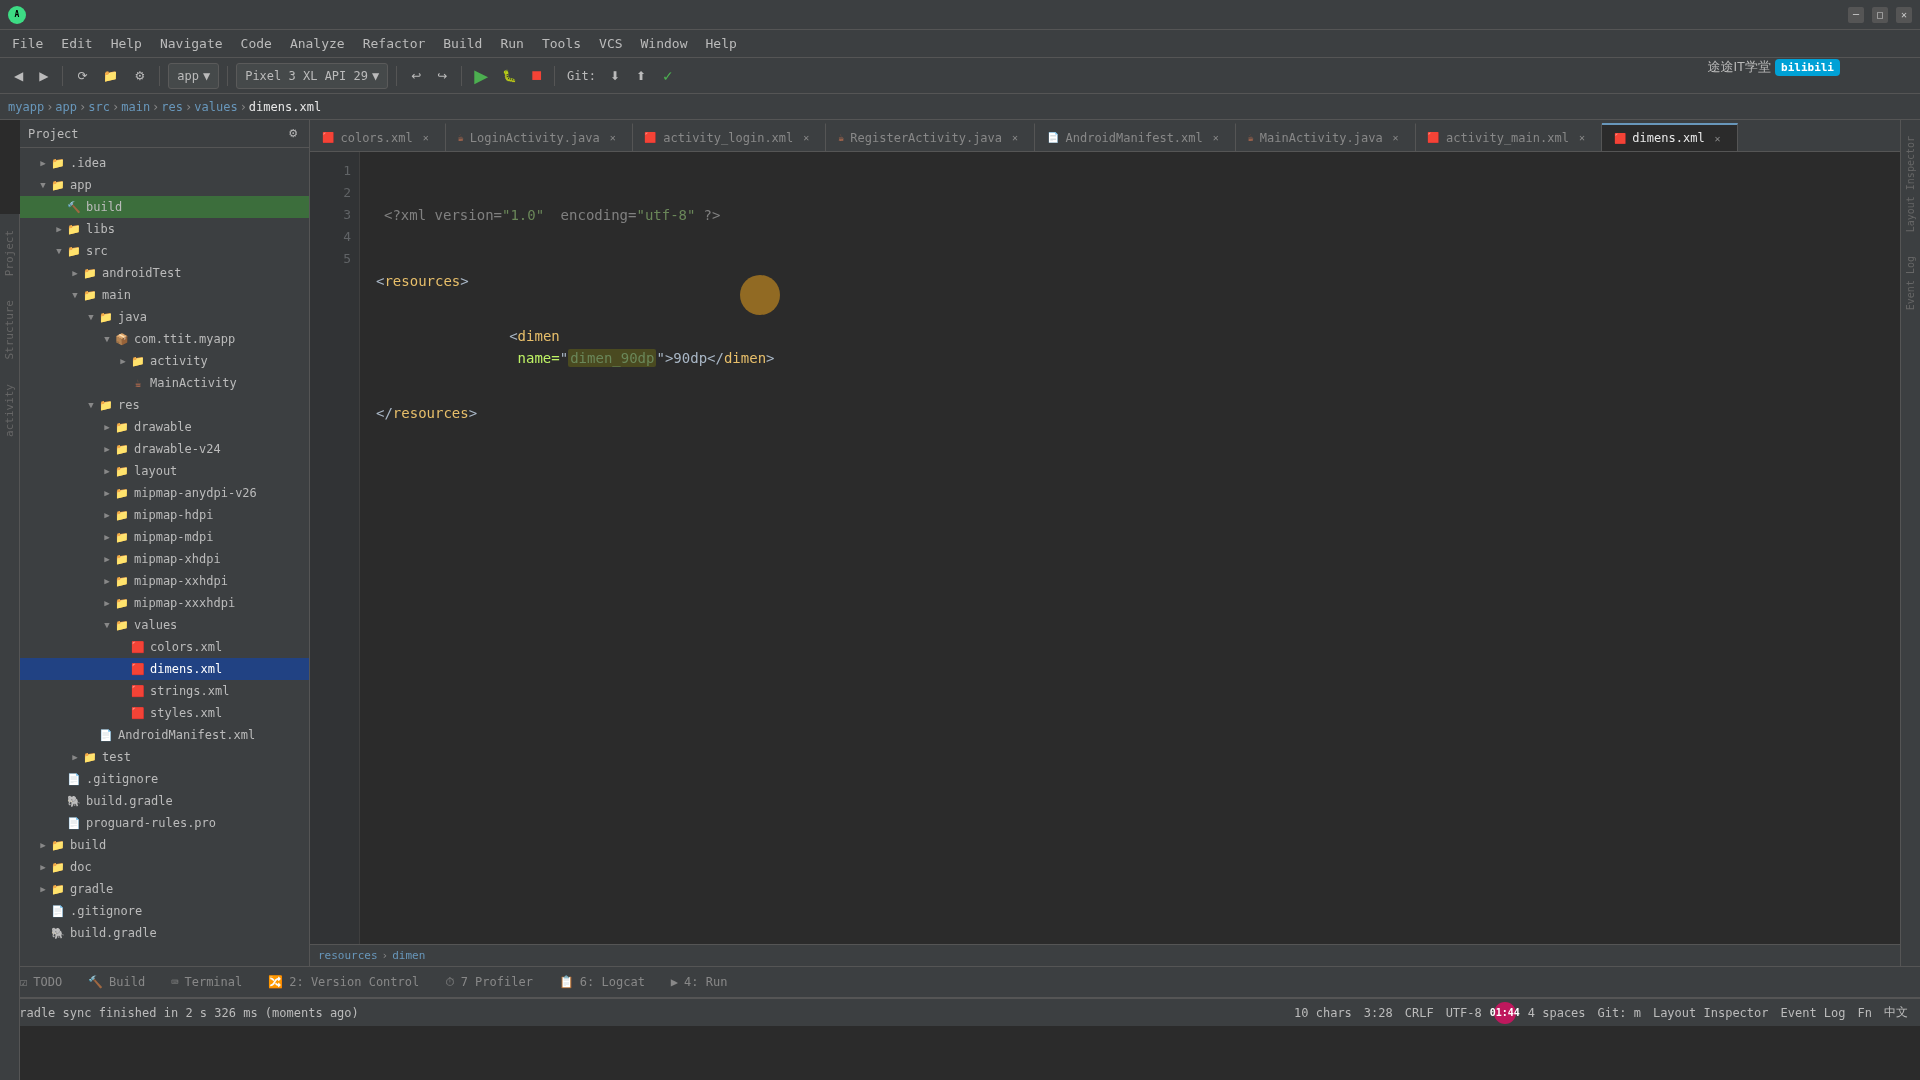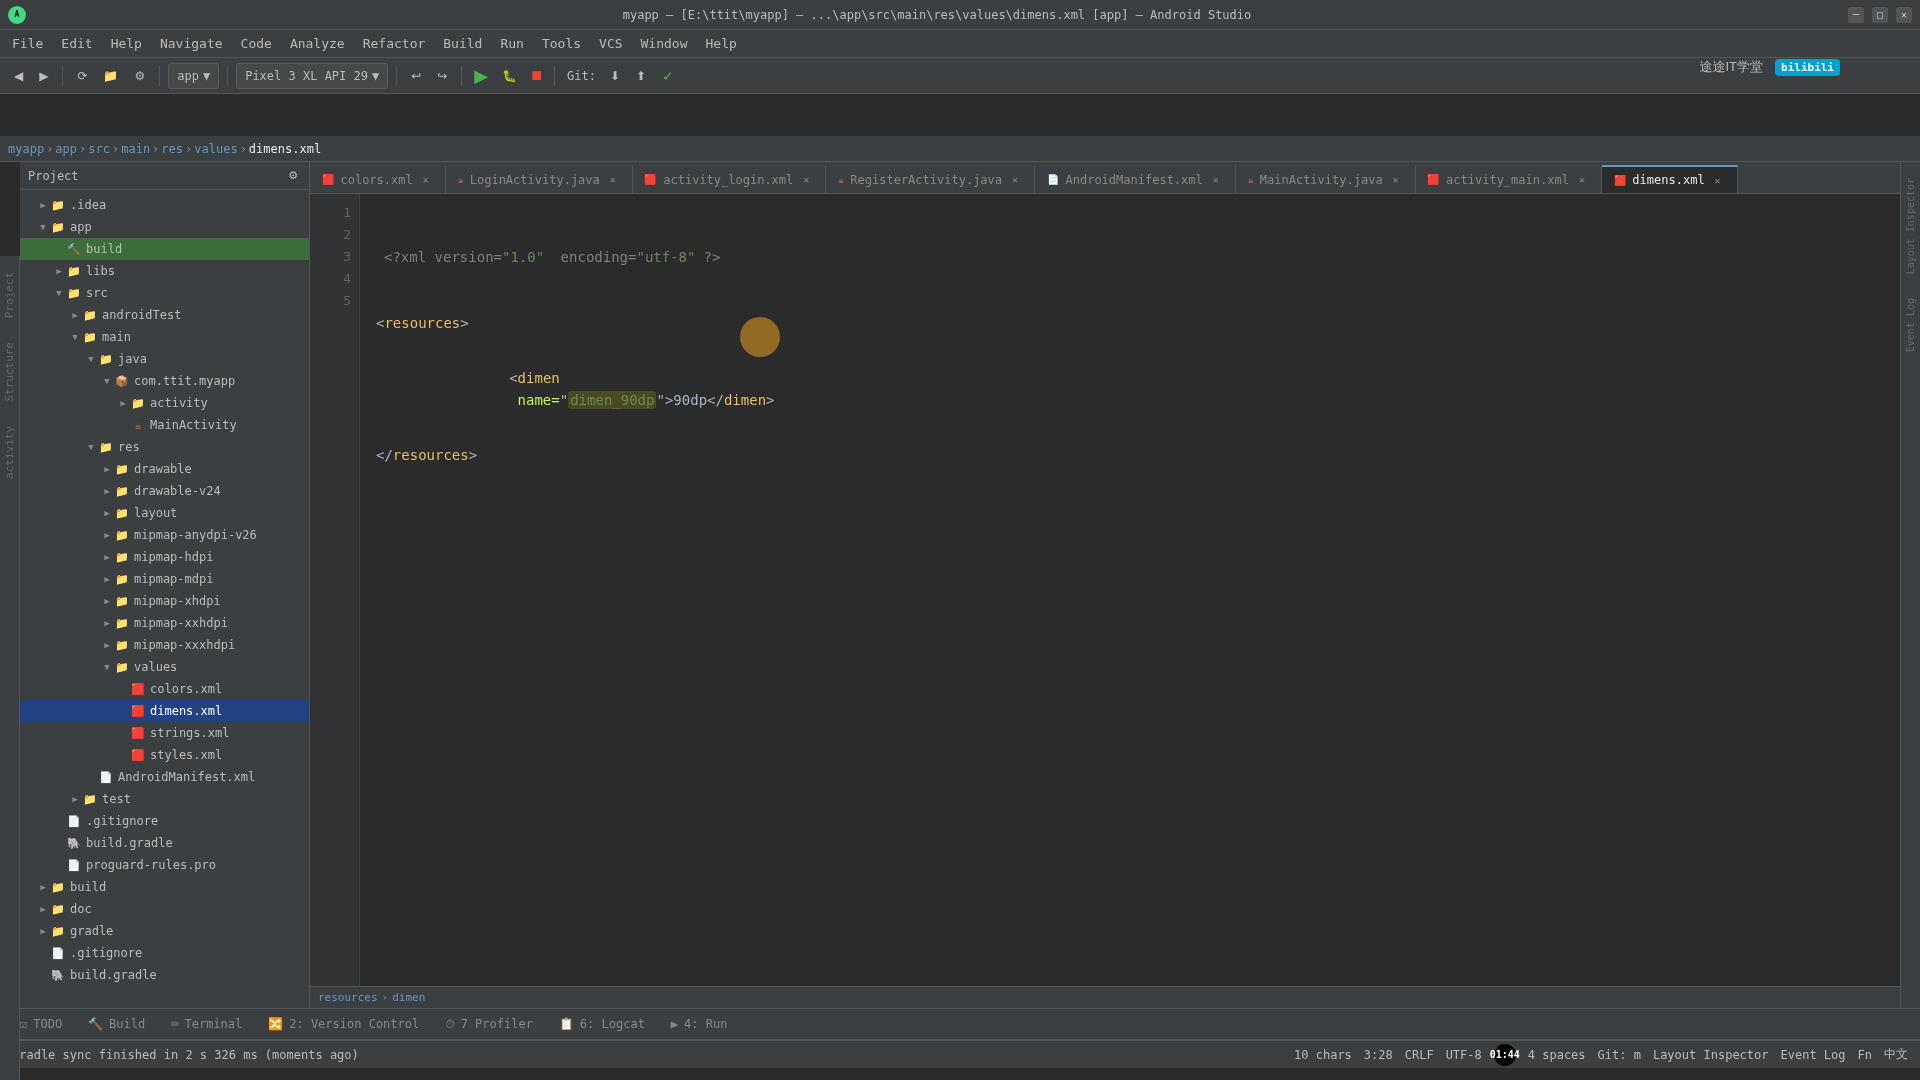--- a/index.html
+++ b/index.html
@@ -133,21 +133,20 @@
     #breadcrumb {
       height: 26px;
       background: #3c3f41;
       display: flex;
       align-items: center;
       padding: 0 8px;
       border-bottom: 1px solid #555;
       font-size: 12px;
       color: #6897bb;
       gap: 2px;
-      margin-top: 42px;
     }
     .breadcrumb-sep { color: #888; }
     .breadcrumb-item { cursor: pointer; }
     .breadcrumb-item.active { color: #e8e8e8; }
 
     
     #main-layout {
       display: flex;
       height: calc(1080px - 30px - 28px - 36px - 26px - 32px - 32px - 28px);
     }
@@ -337,21 +336,21 @@
       gap: 12px;
       justify-content: space-between;
     }
     #status-left { display: flex; align-items: center; gap: 8px; }
     #status-right {
       display: flex; align-items: center; gap: 12px;
     }
     .status-item { cursor: pointer; }
     .status-circle {
       width: 22px; height: 22px;
-      background: #000000;
+      background: #be185d;
       border-radius: 50%;
       display: flex; align-items: center; justify-content: center;
       font-size: 10px; color: #fff; font-weight: bold;
     }
 
     
     #watermarks {
       position: absolute;
       top: 58px;
       right: 60px;
@@ -418,21 +417,20 @@
 
     .check-icon { color: #4caf50; font-size: 14px; }
   </style>
 </head>
 <body>
 
 <div id="title-bar">
   <div id="title-bar-left">
     <div class="android-logo">A</div>
   </div>
-  <div id="title-bar-center">myapp – [E:\ttit\myapp] – ...\app\src\main\res\values\dimens.xml [app] – Android Studio</div>
   <div id="title-bar-right">
     <div class="title-btn">─</div>
     <div class="title-btn">□</div>
     <div class="title-btn">✕</div>
   </div>
 </div>
 
 <div id="menu-bar">
   <div class="menu-item">File</div>
   <div class="menu-item">Edit</div>
@@ -866,16 +864,16 @@
     </div>
     <span class="status-item">4 spaces</span>
     <span class="status-item">Git: m</span>
     <span class="status-item">Layout Inspector</span>
     <span class="status-item">Event Log</span>
     <span class="status-item">Fn</span>
     <span class="status-item">中文</span>
   </div>
 </div>
 
-<div id="watermarks" style="position:fixed; top:58px; right:80px; display:flex; gap:12px; align-items:center; z-index:100;">
+<div id="watermarks" style="position:fixed; top:58px; right:80px; display:flex; gap:4px; align-items:center; z-index:100;">
   <span class="watermark-text">途途IT学堂</span>
   <span class="bilibili-logo">bilibili</span>
 </div>
 
 </body></html>

